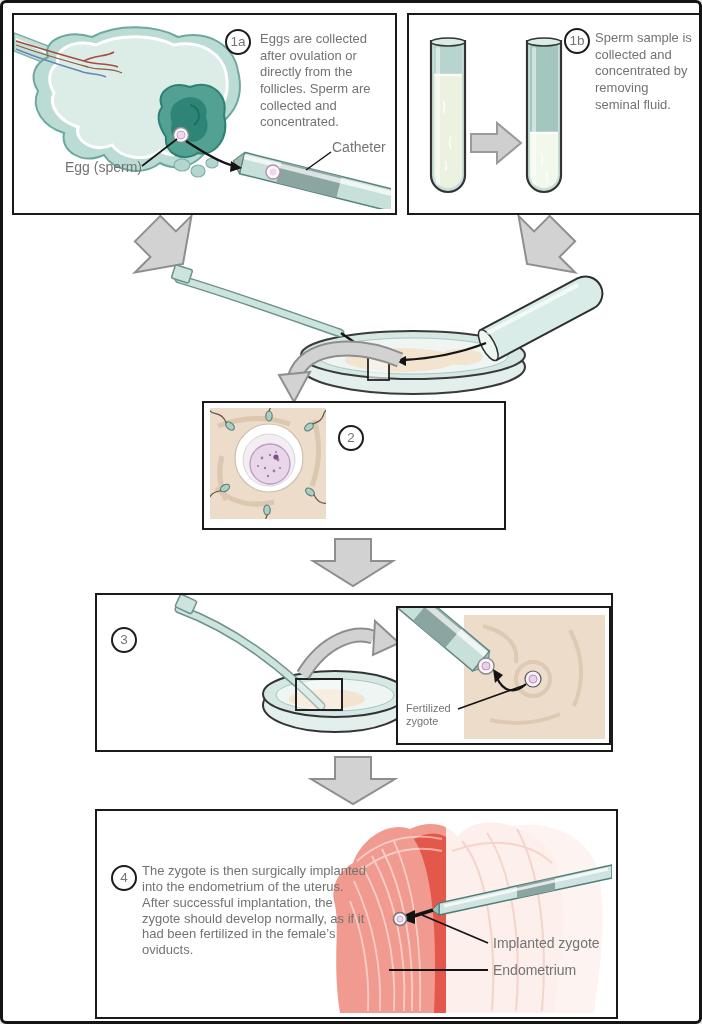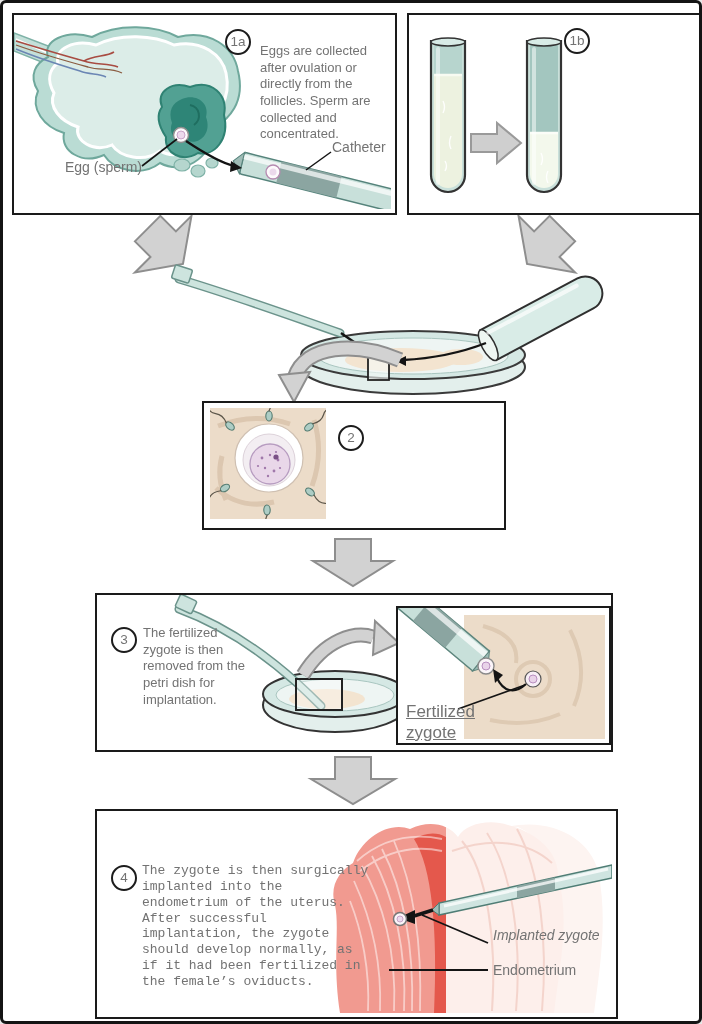--- a/index.html
+++ b/index.html
@@ -10,21 +10,21 @@
   }
   .abs{position:absolute;}
   .panel{position:absolute;background:#fff;border:2px solid #1a1a1a;overflow:hidden;z-index:2;}
   #midlayer{position:absolute;left:0;top:0;z-index:1;}
   .numcircle{
     position:absolute;width:26px;height:26px;border:2px solid #1c1c1c;border-radius:50%;
     box-sizing:border-box;text-align:center;line-height:22px;font-size:13.5px;background:#fff;
   }
   .steptext{position:absolute;font-size:13px;line-height:1.28;}
   .lbl{position:absolute;font-size:14px;line-height:1.2;white-space:nowrap;}
-  .lbl-wrap{position:absolute;font-size:17px;line-height:1.22;text-decoration:underline;}
+  .lbl-wrap{position:absolute;font-size:11px;line-height:1.22;}
   svg{display:block;}
 </style>
 </head>
 <body>
 
 <div id="frame">
 
   <svg id="midlayer" width="702" height="1024" viewBox="0 0 702 1024">
 
     <g transform="translate(163,244) rotate(-45)">
@@ -112,21 +112,21 @@
       </g>
       <circle cx="259" cy="157" r="7" fill="#fdfafc" stroke="#b58ab0" stroke-width="1.3"></circle>
       <circle cx="259" cy="157" r="3.5" fill="#ecd9ec"></circle>
 
       <path d="M 128,151 L 163,124" stroke="#141414" stroke-width="1.6"></path>
       <path d="M 172,126 C 196,142 208,148 220,151" fill="none" stroke="#141414" stroke-width="2.2"></path>
       <polygon points="228,153 217,146 216,157" fill="#141414"></polygon>
       <path d="M 317,137 L 292,155" stroke="#141414" stroke-width="1.5"></path>
     </svg>
     <div class="numcircle" style="left:211px;top:14px;">1a</div>
-    <div class="steptext" style="left:246px;top:16px;width:122px;margin-top:12px;">Eggs are collected after ovulation or directly from the follicles. Sperm are collected and concentrated.</div>
+    <div class="steptext" style="left:246px;top:16px;width:122px;">Eggs are collected after ovulation or directly from the follicles. Sperm are collected and concentrated.</div>
     <div class="lbl" style="left:51px;top:144px;">Egg (sperm)</div>
     <div class="lbl" style="left:318px;top:124px;">Catheter</div>
   </div>
 
   <div class="panel" style="left:404px;top:10px;width:290px;height:198px;">
     <svg class="abs" style="left:0;top:0;" width="286" height="194" viewBox="0 0 286 194">
 
       <g transform="translate(22,26)">
         <path d="M 0,0 L 0,134 A 17,17 0 0 0 34,134 L 34,0 Z" fill="#c9e0da" stroke="#333333" stroke-width="2.2"></path>
         <rect x="3" y="2" width="28" height="32" fill="#b7d5ce"></rect>
@@ -143,20 +143,21 @@
         <path d="M 3,92 L 3,133 A 14,14 0 0 0 31,133 L 31,92 Z" fill="#f3f8ec"></path>
         <path d="M 3,92 L 31,92" stroke="#fbfdf8" stroke-width="2.5"></path>
         <rect x="5" y="6" width="4" height="138" rx="2" fill="#ffffff" opacity="0.5"></rect>
         <path d="M 14,112 q 3,6 0,12 M 21,130 q -3,6 0,12" fill="none" stroke="#ffffff" stroke-width="1.4" opacity="0.9"></path>
         <ellipse cx="17" cy="1" rx="17" ry="4" fill="#d8ebe6" stroke="#333333" stroke-width="1.5"></ellipse>
       </g>
 
       <polygon points="62,119 88,119 88,108 112,128 88,148 88,137 62,137" fill="#cfcfcf" stroke="#9a9a9a" stroke-width="2"></polygon>
     </svg>
     <div class="numcircle" style="left:155px;top:13px;">1b</div>
+    <div class="steptext" style="left:186px;top:15px;width:97px;">Sperm sample is collected and concentrated by removing seminal fluid.</div>
   </div>
 
   <div class="panel" style="left:199px;top:398px;width:300px;height:125px;">
     <svg class="abs" style="left:6px;top:5px;" width="116" height="111" viewBox="0 0 116 111">
       <rect x="0" y="0" width="116" height="111" fill="#ecdcc9"></rect>
       <g fill="none" stroke="#dbc5ae" stroke-width="5" opacity="0.9">
         <path d="M 8,18 Q 45,4 80,16"></path>
         <path d="M 104,12 Q 114,45 102,78"></path>
         <path d="M 6,80 Q 30,102 64,94"></path>
         <path d="M 12,48 Q 6,70 16,92"></path>
@@ -228,21 +229,20 @@
 
       <rect x="199" y="84" width="46" height="31" fill="#ffffff" fill-opacity="0.35" stroke="#222222" stroke-width="2"></rect>
 
       <g>
         <path d="M 206,80 C 228,44 258,36 276,42" fill="none" stroke="#8e8e8e" stroke-width="15"></path>
         <path d="M 206,80 C 228,44 258,36 276,42" fill="none" stroke="#d2d2d2" stroke-width="11"></path>
         <polygon points="278,26 302,48 276,60" fill="#d2d2d2" stroke="#8e8e8e" stroke-width="2"></polygon>
       </g>
     </svg>
     <div class="numcircle" style="left:14px;top:32px;">3</div>
-    <div class="steptext" style="left:46px;top:30px;width:110px;">The fertilized zygote is then removed from the petri dish for implantation.</div>
 
     <div class="panel" style="left:299px;top:11px;width:211px;height:135px;border-width:2px;">
       <svg class="abs" style="left:0;top:0;" width="207" height="131" viewBox="0 0 207 131">
         <rect x="66" y="7" width="141" height="124" fill="#ecdcc9"></rect>
         <g fill="none" stroke="#dcc7b0" stroke-width="4" opacity="0.85">
           <path d="M 85,18 Q 122,28 118,55"></path>
           <path d="M 172,22 Q 192,60 176,98"></path>
           <path d="M 92,112 Q 130,120 162,106"></path>
           <circle cx="135" cy="71" r="17"></circle>
         </g>
@@ -321,18 +321,18 @@
 
       <g>
         <circle cx="98" cy="108" r="6.5" fill="#fbf5f9" stroke="#777777" stroke-width="1.5"></circle>
         <circle cx="98" cy="108" r="3" fill="#ecdaec" stroke="#c9a3c9" stroke-width="1"></circle>
       </g>
 
       <path d="M 186,132 L 120,104" stroke="#141414" stroke-width="1.8"></path>
       <path d="M 186,159 L 87,159" stroke="#141414" stroke-width="1.8"></path>
     </svg>
     <div class="numcircle" style="left:14px;top:54px;">4</div>
-    <div class="steptext" style="left:45px;top:52px;width:228px;line-height:1.22;font-family:Liberation Mono, monospace;">The zygote is then surgically implanted into the endometrium of the uterus. After successful implantation, the zygote should develop normally, as if it had been fertilized in the female’s oviducts.</div>
-    <div class="lbl" style="left:396px;top:116px;font-style:italic;">Implanted zygote</div>
+    <div class="steptext" style="left:45px;top:52px;width:228px;line-height:1.22;">The zygote is then surgically implanted into the endometrium of the uterus. After successful implantation, the zygote should develop normally, as if it had been fertilized in the female’s oviducts.</div>
+    <div class="lbl" style="left:396px;top:124px;">Implanted zygote</div>
     <div class="lbl" style="left:396px;top:151px;">Endometrium</div>
   </div>
 
 </div>
 
 </body></html>

